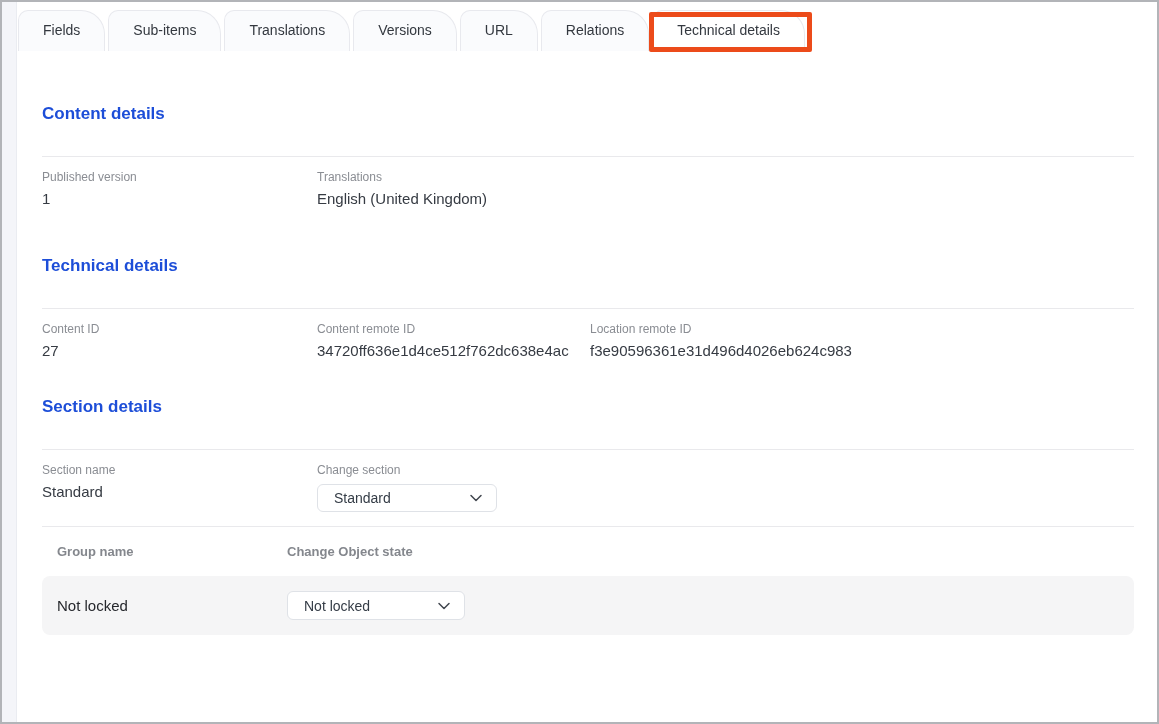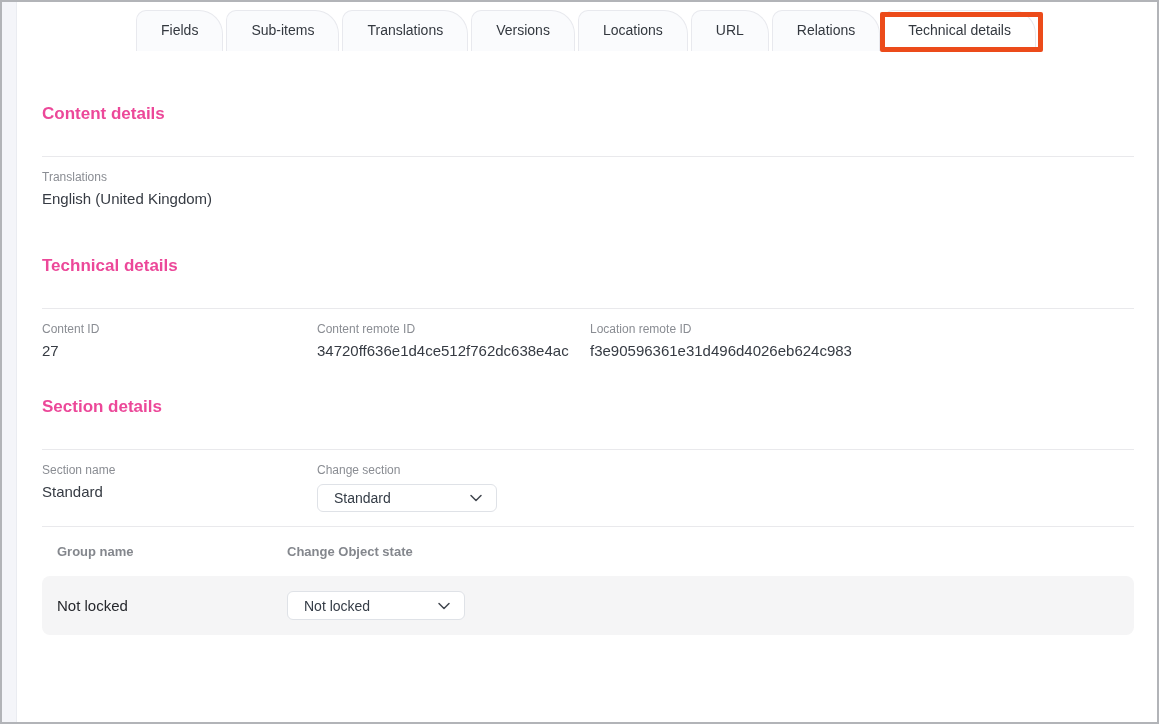--- a/index.html
+++ b/index.html
@@ -24,21 +24,20 @@
     background: #f4f5f9;
     border-right: 1px solid #eaecf1;
   }
   
   .tabbar {
     position: absolute; left: 16px; top: 0; right: 0;
     height: 49px;
     display: flex; align-items: flex-end;
     padding-top: 8px;
     background: #ffffff;
-    justify-content: center;
   }
   .tab {
     height: 41px;
     display: flex; align-items: center;
     padding: 0 24px 2px 24px;
     margin-right: 3px;
     background: #fafbfd;
     border: 1px solid #e8e9ee;
     border-bottom: none;
     border-radius: 10px 24px 0 0;
@@ -61,21 +60,21 @@
   }
   
   .content {
     position: absolute; left: 16px; top: 49px; right: 2px; bottom: 0;
     background: #ffffff;
     padding: 0 21px 0 24px;
   }
   .section-title {
     font-size: 17px;
     font-weight: 700;
-    color: #ec4899;
+    color: #1d4ed8;
     margin: 0;
     line-height: 22px;
   }
   .t1 { margin-top: 52px; }
   .t2 { margin-top: 47px; }
   .t3 { margin-top: 36px; }
   .t4 { margin-top: 40px; }
   .divider { border-bottom: 1px solid #e9e9ec; margin-top: 31px; }
   .fields {
     display: grid;
@@ -150,39 +149,40 @@
     <div class="tab">
         <span>Sub-items</span>
       </div>
     <div class="tab">
         <span>Translations</span>
       </div>
     <div class="tab">
         <span>Versions</span>
       </div>
     <div class="tab">
-        <span>Locations</span>
-      </div>
-    <div class="tab">
         <span>URL</span>
       </div>
     <div class="tab">
         <span>Relations</span>
       </div>
     <div class="tab active">
       <span>Technical details</span>
       <div class="tab-ring"></div>
     </div>
   </div>
 
   <div class="content">
 
     <h2 class="section-title t1">Content details</h2>
     <div class="divider"></div>
     <div class="fields">
+      <div>
+        <div class="field-label">Published version</div>
+        <div class="field-value">1</div>
+      </div>
       <div>
         <div class="field-label">Translations</div>
         <div class="field-value">English (United Kingdom)</div>
       </div>
     </div>
 
     <h2 class="section-title t2">Technical details</h2>
     <div class="divider"></div>
     <div class="fields">
       <div>

